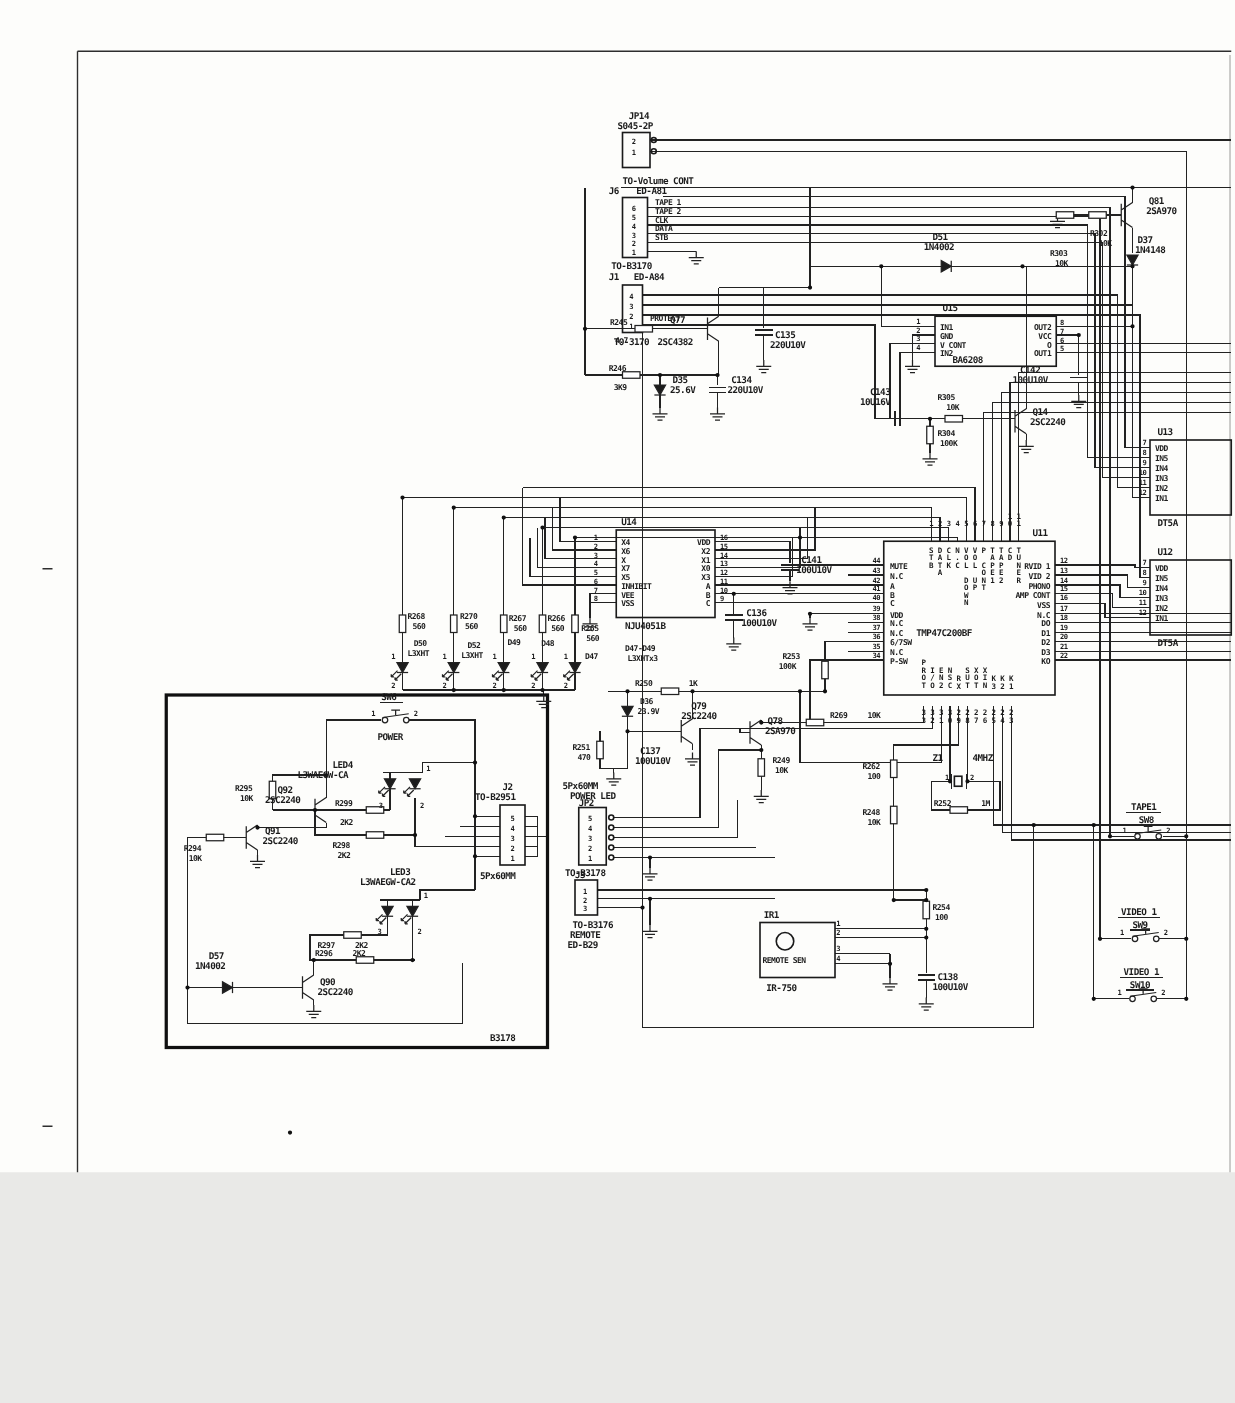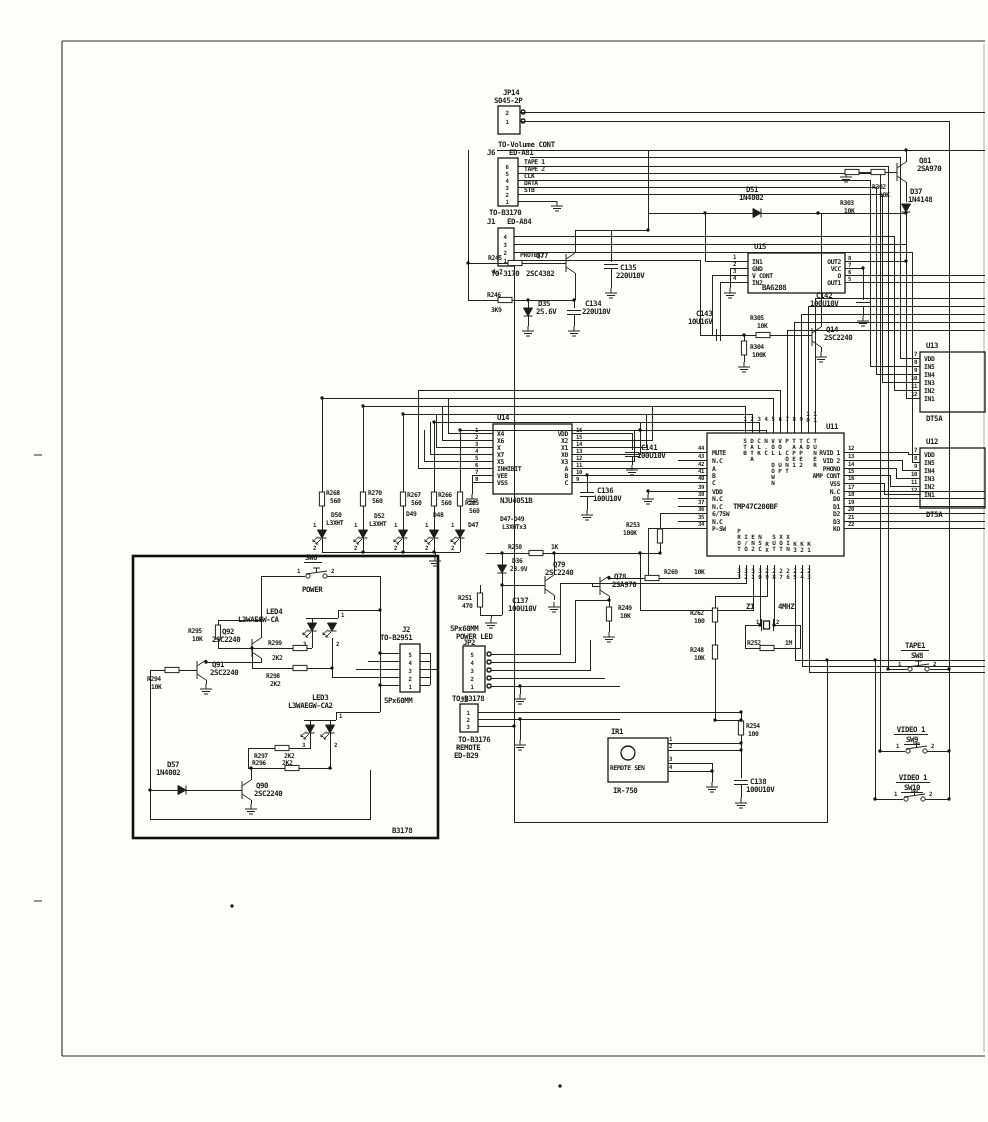--- a/index.html
+++ b/index.html
@@ -1,16 +1,16 @@
 <!DOCTYPE html>
 <html><head>
 <meta charset="utf-8">
 <style>
   body{margin:0;background:#e9e9e7;}
-  .sheet{width:988px;height:1122px;background:#fdfdfb;position:relative;overflow:hidden;}
+  .sheet{width:988px;height:938px;background:#fdfdfb;position:relative;overflow:hidden;}
   svg{display:block}
   svg text{font-family:"DejaVu Sans Mono",monospace;font-weight:700;fill:#1b1b1b;letter-spacing:-0.4px;}
   .t7{font-size:7.4px}
   .t6{font-size:6.4px}
   .n{font-size:5.7px}
   .vt{writing-mode:vertical-rl;text-orientation:upright;letter-spacing:-1px;font-size:6px}
   .e{text-anchor:end}.m{text-anchor:middle}
   .w{stroke:#222;stroke-width:1;fill:none}
   .w2{stroke:#101010;stroke-width:2.6;fill:none}
   .bx{fill:none;stroke:#1a1a1a;stroke-width:1.3}

